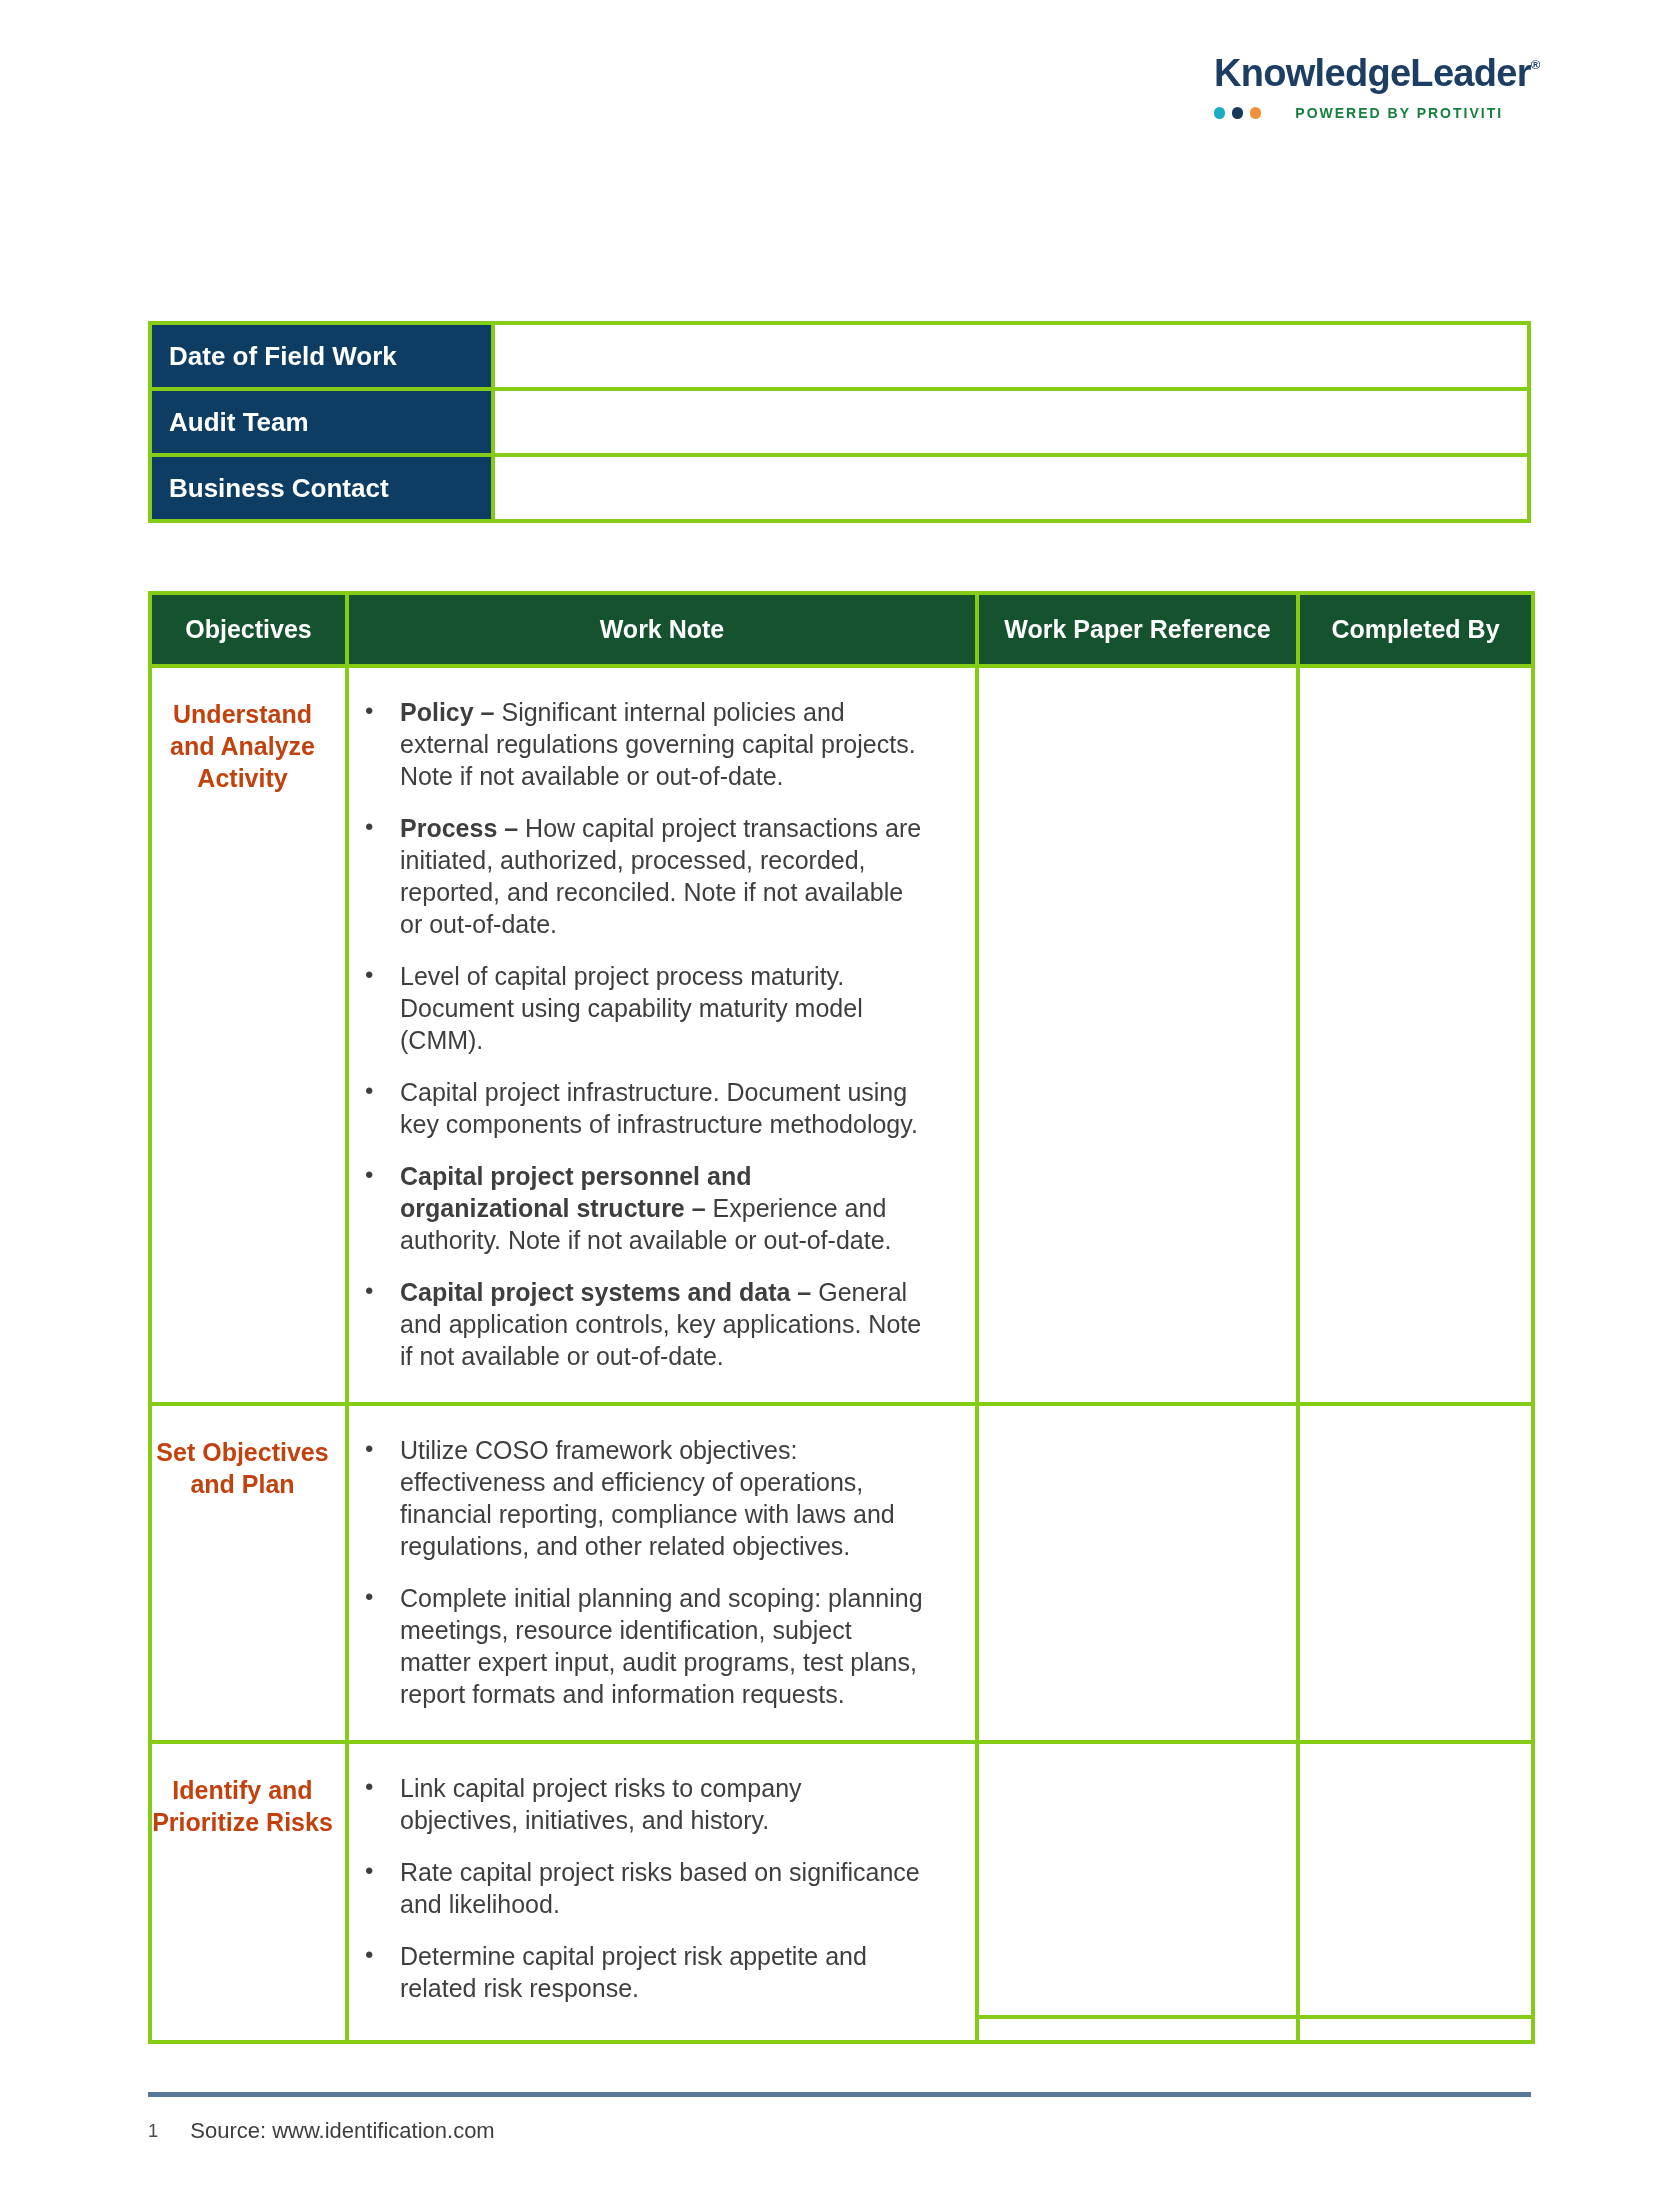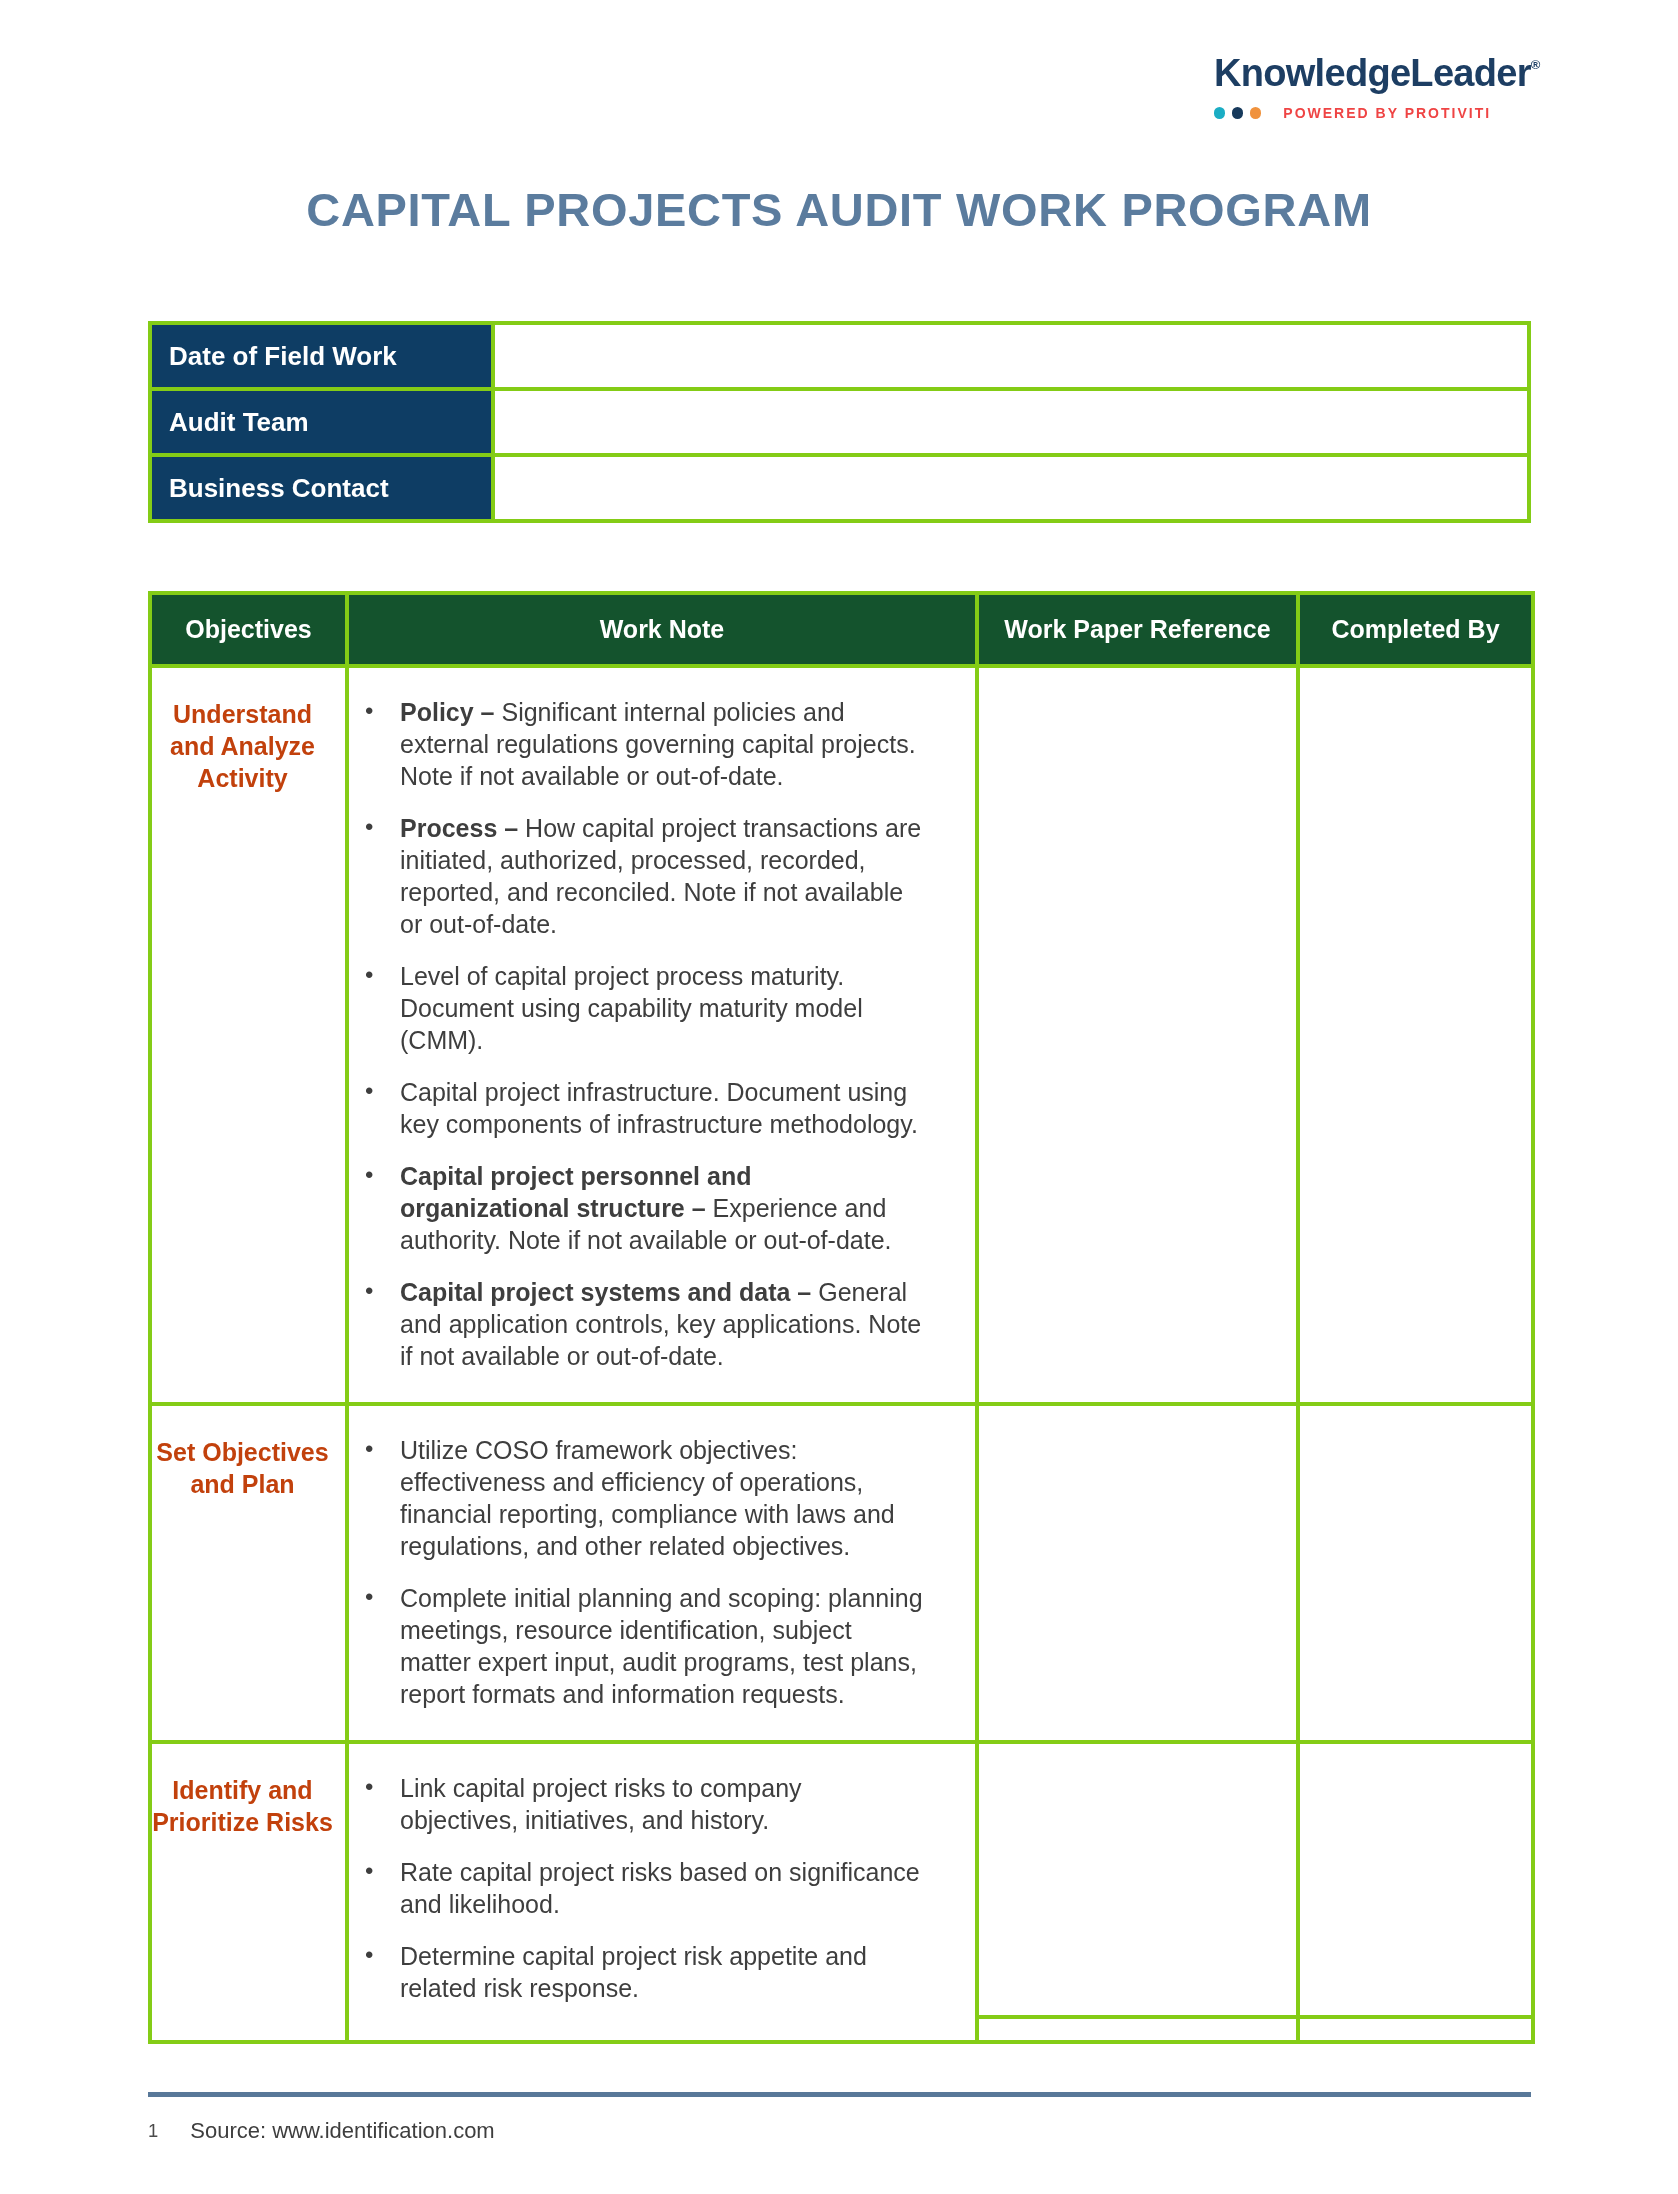--- a/index.html
+++ b/index.html
@@ -27,24 +27,24 @@
     white-space: nowrap;
     line-height: 1;
   }
   .wordmark sup { font-size: 13px; vertical-align: 17px; letter-spacing: 0; }
   .tagline-row { margin-top: 13px; display: flex; align-items: center; }
   .dot { width: 11.2px; height: 11.2px; border-radius: 50%; margin-right: 6.6px; display: inline-block; }
   .dot-teal   { background: #1badc4; }
   .dot-navy   { background: #173a5c; }
   .dot-orange { background: #f0923d; }
   .tagline {
-    margin-left: 16px;
+    margin-left: 28px;
     font-size: 14px;
     font-weight: bold;
-    color: #ef4444;
+    color: #15803d;
     letter-spacing: 2px;
     white-space: nowrap;
   }
 
   
   .title {
     position: absolute;
     top: 186px;
     left: 0;
     width: 100%;
@@ -168,21 +168,20 @@
   <header class="logo">
     <div class="wordmark"><span>KnowledgeLeader</span><sup>®</sup></div>
     <div class="tagline-row">
       <span class="dot dot-teal"></span>
       <span class="dot dot-navy"></span>
       <span class="dot dot-orange"></span>
       <span class="tagline">POWERED BY PROTIVITI</span>
     </div>
   </header>
 
-  <h1 class="title">CAPITAL PROJECTS AUDIT WORK PROGRAM</h1>
 
   <table class="info-table">
     <tbody>
         <tr>
       <td class="info-label">Date of Field Work</td>
       <td class="info-value"></td>
     </tr>
     <tr>
       <td class="info-label">Audit Team</td>
       <td class="info-value"></td>

